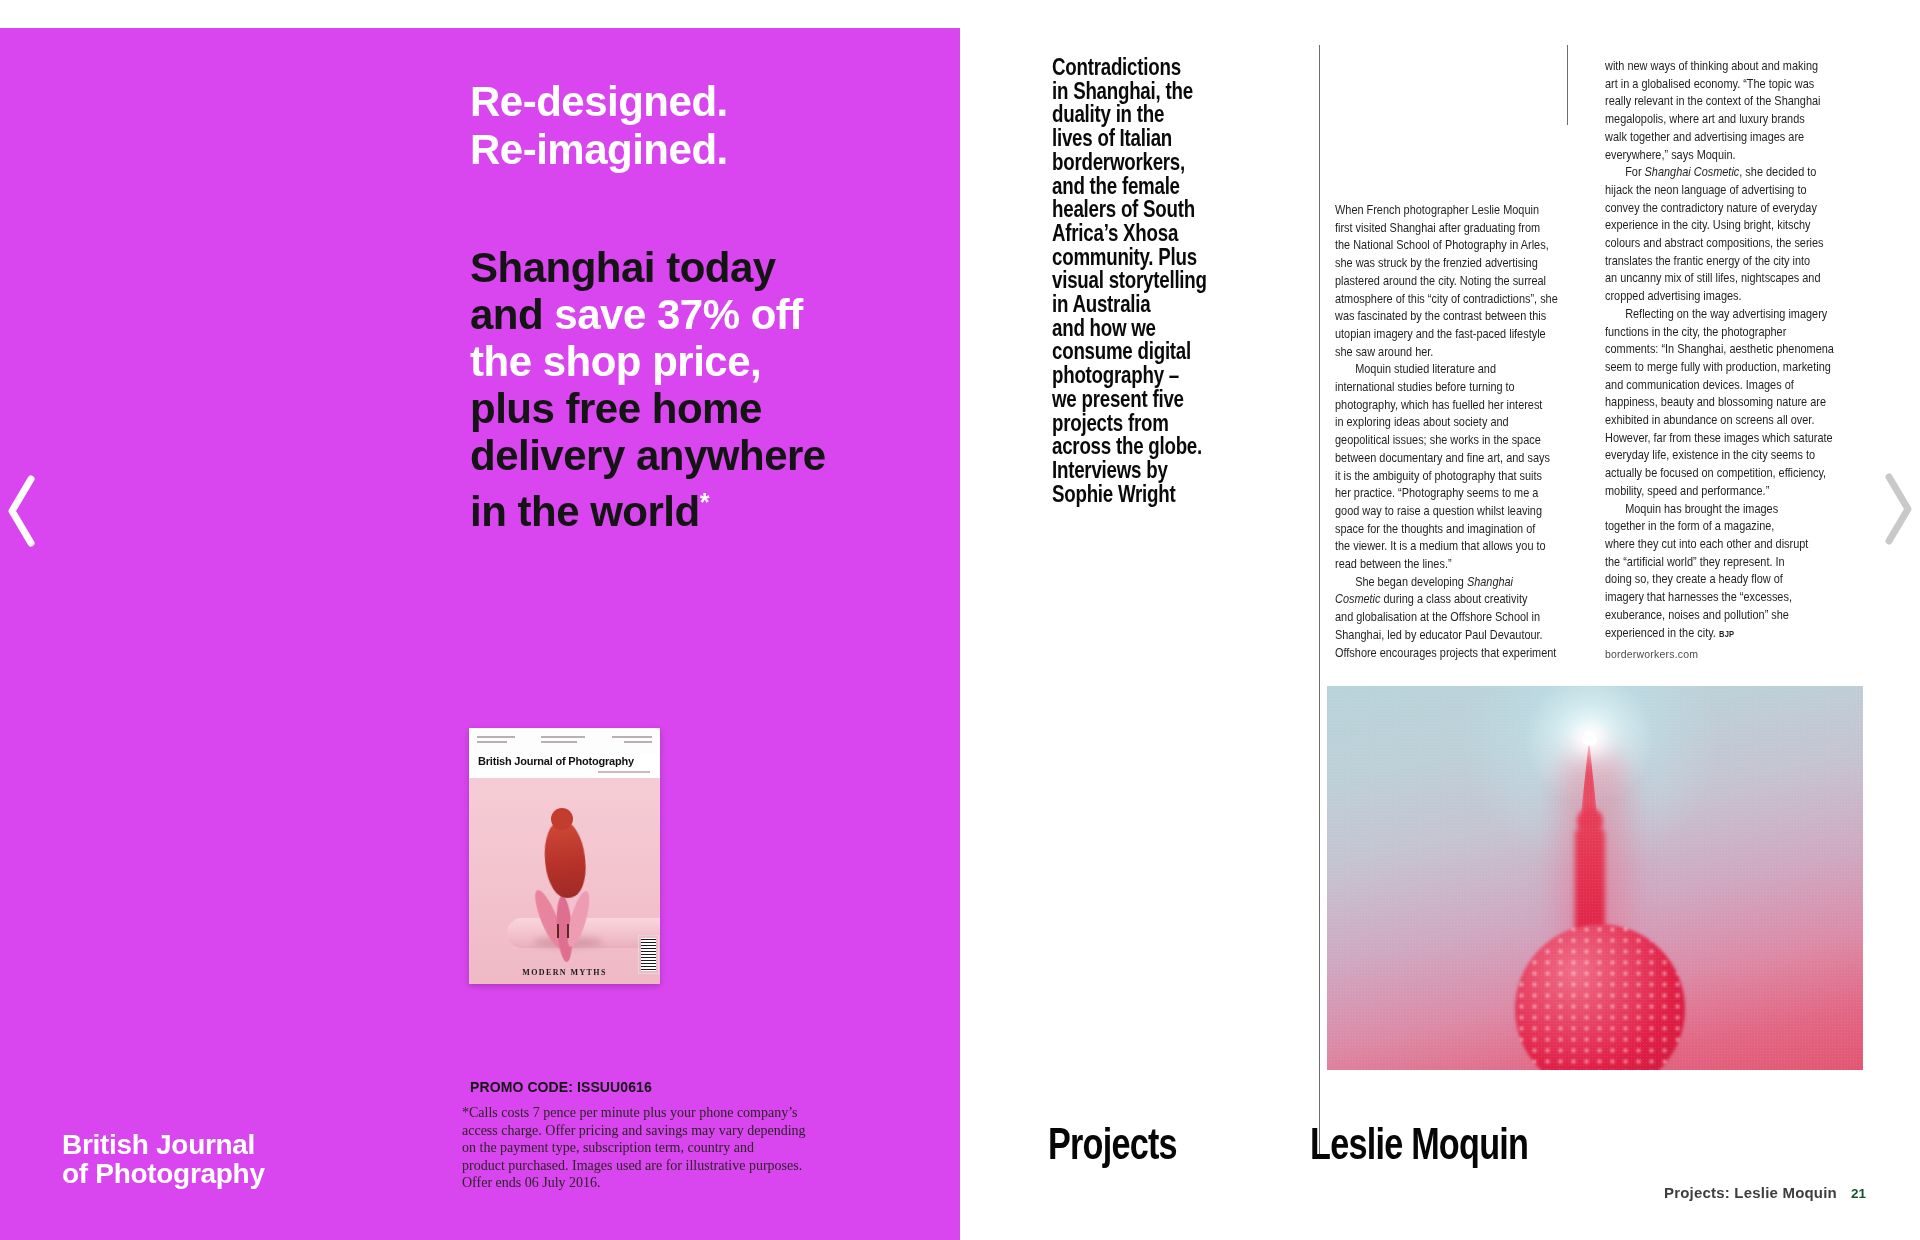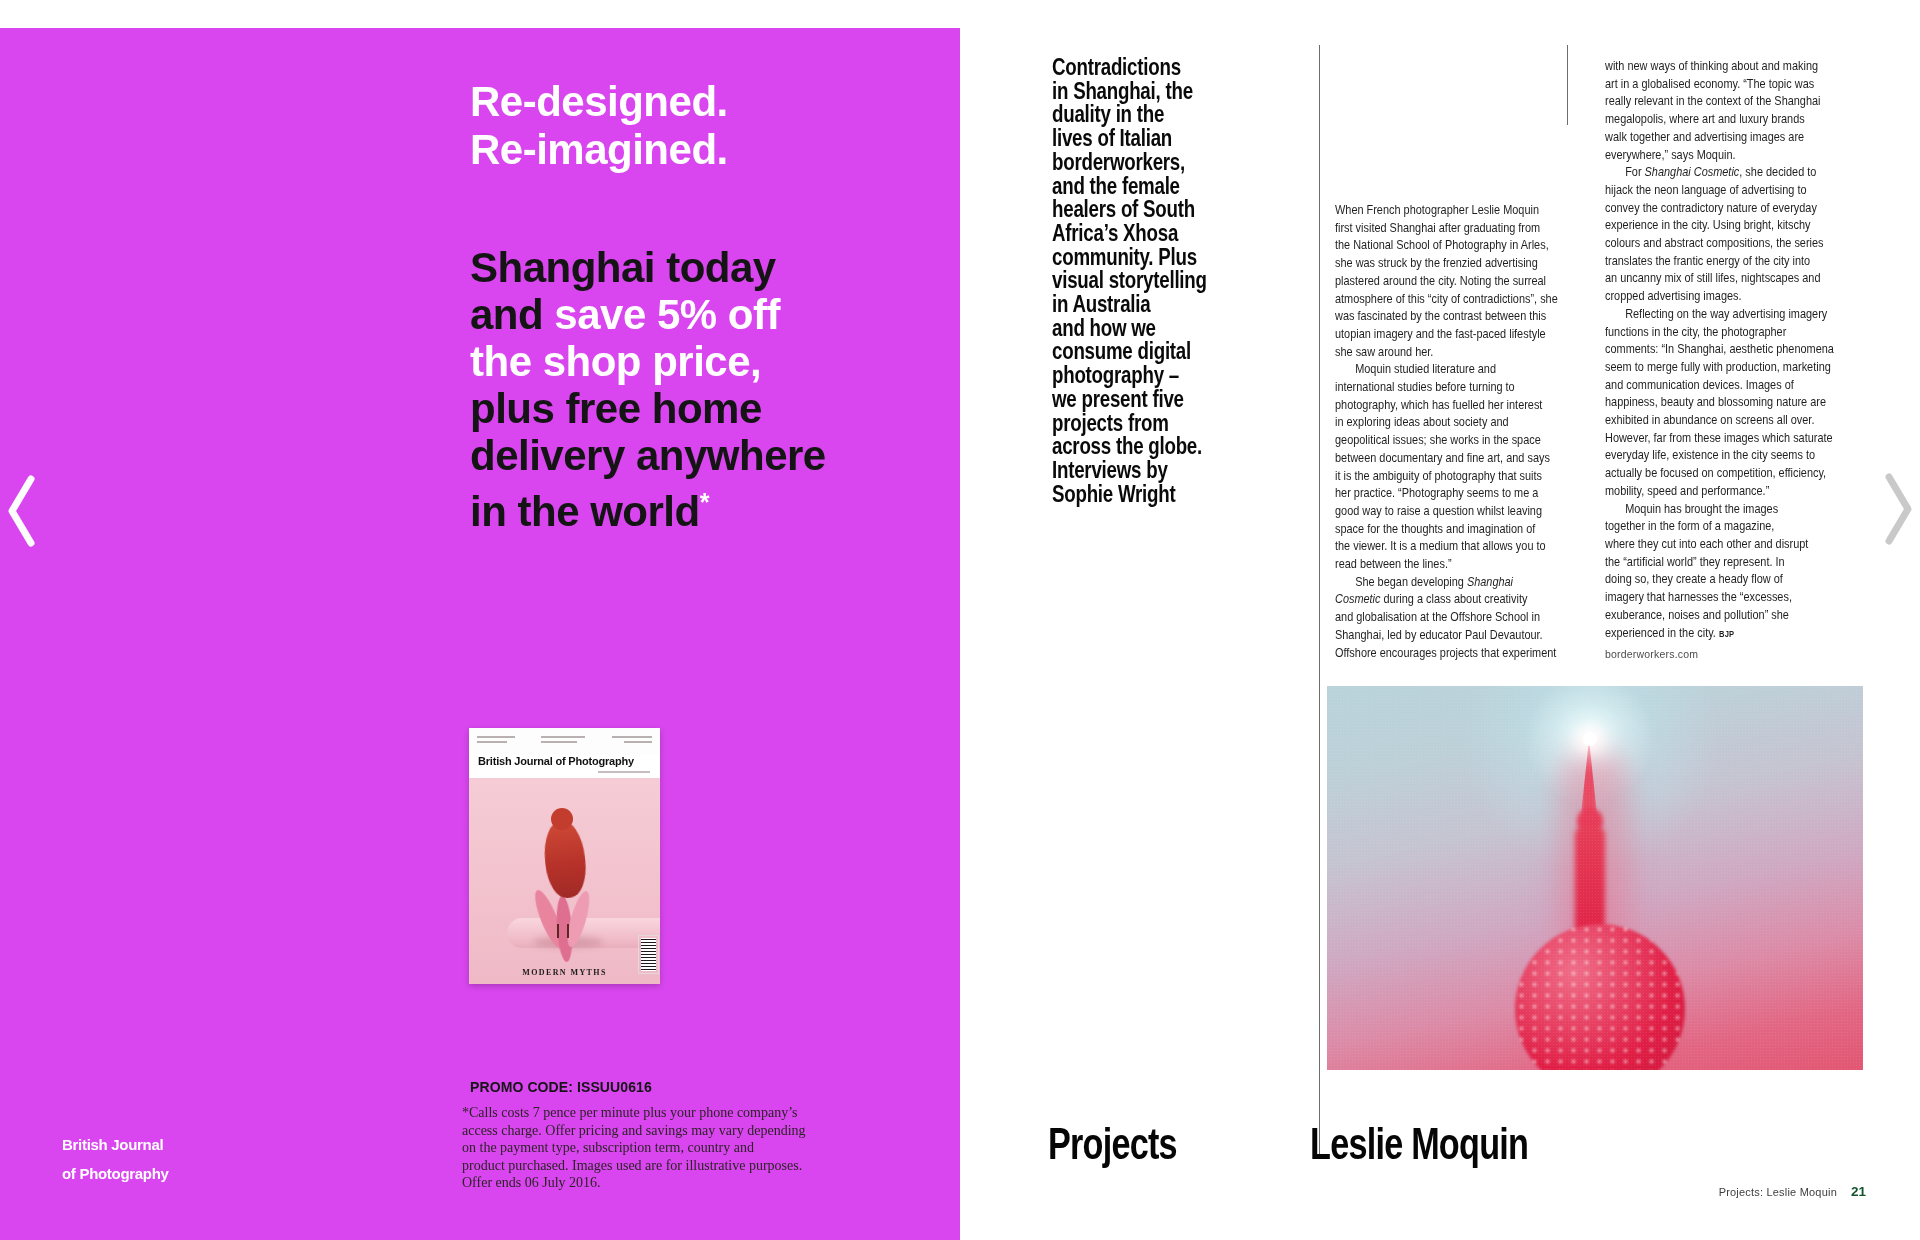--- a/index.html
+++ b/index.html
@@ -48,21 +48,21 @@
   .barcode{position:absolute;right:1px;bottom:10px;width:15px;height:33px;background:#ffffff;
            border:1px solid #e2d7d9;
            background-image:repeating-linear-gradient(180deg,#1a1a1a 0 1px,transparent 1px 3px);
            background-clip:content-box;padding:2px;}
 
   .contact{left:470px;top:964px;font-size:17.5px;font-weight:800;color:#151515;line-height:27.5px;
            letter-spacing:-0.2px;}
   .promo{left:470px;top:1051px;font-size:14px;font-weight:800;color:#151515;letter-spacing:0.1px;}
   .fineprint{left:462px;top:1076px;width:360px;font-family:"Liberation Serif",serif;
              font-size:14px;line-height:17.6px;color:#2b2324;white-space:pre-line;}
-  .bjp-logo{left:62px;top:1102px;color:#ffffff;font-size:15px;font-weight:800;line-height:29px;
+  .bjp-logo{left:62px;top:1102px;color:#ffffff;font-size:28px;font-weight:800;line-height:29px;
             white-space:pre-line;letter-spacing:-0.3px;}
 
   
   .nav-prev{left:4px;top:474px;width:34px;height:74px;cursor:pointer;}
   .nav-next{left:1882px;top:472px;width:34px;height:74px;cursor:pointer;}
 
   
   .rule-main{left:1319px;top:45px;width:1px;height:1112px;background:#6d6d6d;}
   .rule-top{left:1567px;top:45px;width:1px;height:80px;background:#6d6d6d;}
 
@@ -102,35 +102,35 @@
   .grain{position:absolute;left:0;top:0;width:100%;height:100%;opacity:0.18;
          background-image:radial-gradient(rgba(255,255,255,0.5) 0.5px, transparent 1px);
          background-size:3px 3px;}
 
   .big-title{font-size:45px;font-weight:800;color:#060606;letter-spacing:-1px;
              transform:scaleX(0.76);transform-origin:left top;white-space:nowrap;}
   .title-projects{left:1048px;top:1118px;}
   .title-artist{left:1310px;top:1118px;}
 
   .folio{right:54px;top:1184px;display:flex;align-items:baseline;gap:14px;}
-  .folio-label{font-size:11px;color:#3e3e3e;letter-spacing:0.2px;}
+  .folio-label{font-size:15px;color:#3e3e3e;letter-spacing:0.2px;font-weight:bold;}
   .folio-num{font-size:13.5px;font-weight:800;color:#14532d;}
 </style>
 </head>
 <body>
 
 <div class="spread">
 
   <div class="page-left">
 
     <div class="abs headline">Re-designed.
 Re-imagined.</div>
 
     <div class="abs subscribe"><span>Shanghai today
-and </span><span class="w">save 5% off
+and </span><span class="w">save 37% off
 the shop price,</span><span>
 plus free home
 delivery anywhere
 in the world</span><span class="w sup">*</span></div>
 
     <div class="abs cover">
       <div class="cover-head">
         <div class="microbar" style="left:8px;top:8px;width:38px;"></div>
         <div class="microbar" style="left:8px;top:13px;width:30px;"></div>
         <div class="microbar" style="left:72px;top:8px;width:44px;"></div>

